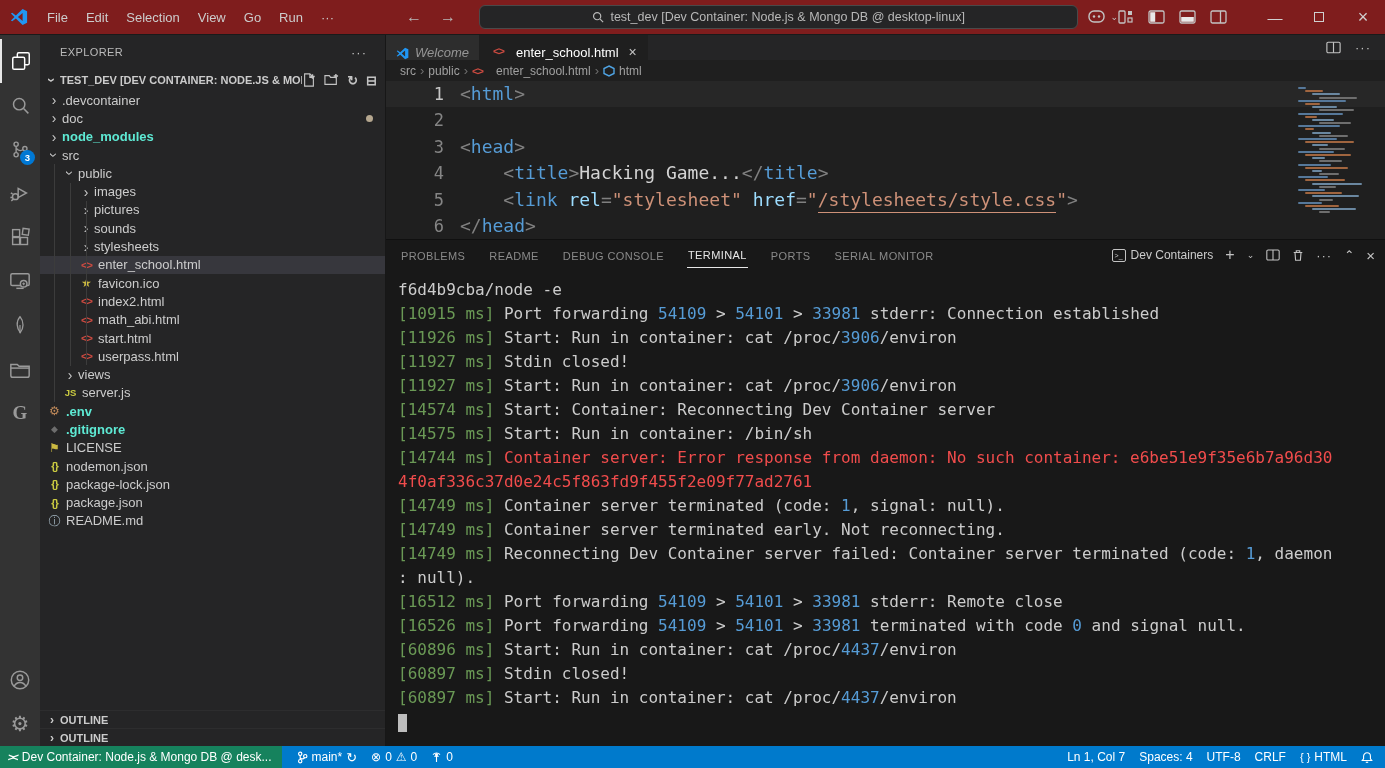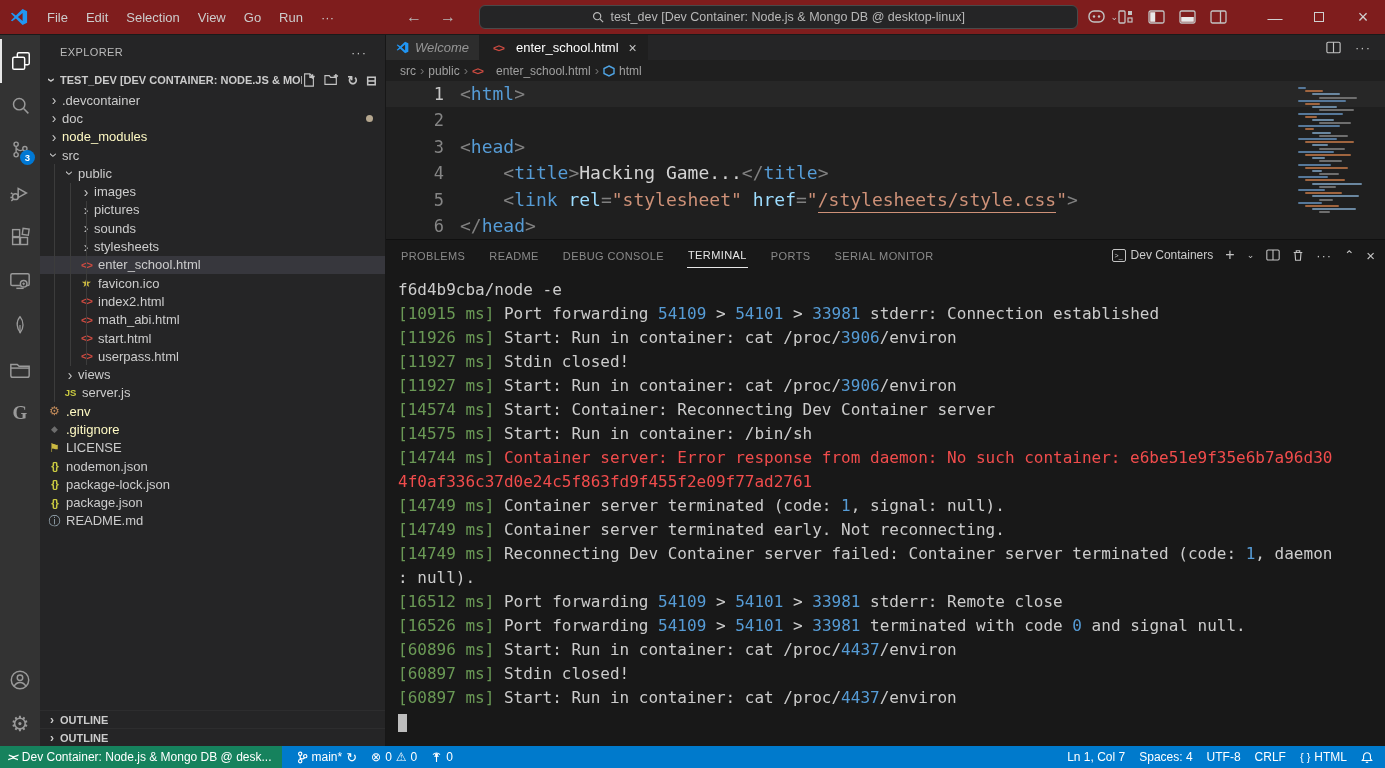--- a/index.html
+++ b/index.html
@@ -37,42 +37,42 @@
   
   .sidebar { width:345px; background:#252526; display:flex; flex-direction:column; }
   .sb-header { height:34px; display:flex; align-items:center; padding:0 18px 0 20px; font-size:11px; color:#bbbbbb; letter-spacing:.4px; }
   .sb-header .dots { margin-left:auto; color:#c3c3c3; font-size:13px; letter-spacing:1px; }
   .project-row { height:22px; display:flex; align-items:center; padding:0 8px 0 4px; font-size:11px; font-weight:bold; color:#cccccc; }
   .project-row .plabel { white-space:nowrap; overflow:hidden; flex:1; }
   .proj-icons { display:flex; gap:8px; color:#c3c3c3; align-items:center; }
   .tree { position:relative; }
   .tree-row { height:18.3px; display:flex; align-items:center; font-size:13px; color:#cccccc; cursor:pointer; position:relative; }
   .tree-row.sel { background:#37373d; }
-  .tree-row.dim .lbl { color:#fef9c3; }
+  .tree-row.dim .lbl { color:#5eead4;font-weight:bold; }
   .chev { width:16px; text-align:center; color:#cccccc; font-size:14px; display:inline-block; flex:none; line-height:16px; }
   .chev.open { transform:rotate(90deg); }
   .ficon { width:17px; flex:none; text-align:center; margin-right:3px; font-size:12px; line-height:18px; }
   .ic-html { color:#cc4b41; font-weight:bold; letter-spacing:-1px; font-size:11px; }
   .ic-star { color:#cbb941; font-size:12px; }
   .ic-js   { color:#cbcb41; font-weight:bold; font-size:9.5px; }
   .ic-gear { color:#c08a5a; font-size:12px; }
   .ic-dia  { color:#6d6d6d; font-size:9px; }
   .ic-lic  { color:#cbb941; font-size:12px; }
   .ic-json { color:#cbcb41; font-weight:bold; font-size:11px; letter-spacing:-1px; }
   .ic-info { color:#9fb0bb; font-size:12px; }
   .mod-dot { position:absolute; right:12px; top:6px; width:7px; height:7px; border-radius:50%; background:#b5a78f; }
   .guide { position:absolute; width:1px; background:#3c3c3c; }
   .sb-spacer { flex:1; }
   .sb-section { height:18px; border-top:1px solid #2d2d2e; display:flex; align-items:center; font-size:11px; font-weight:bold; color:#cccccc; padding-left:4px; }
   .sb-section .chev { font-size:12px; }
 
   
   .editor-col { flex:1; display:flex; flex-direction:column; background:#1f1f1f; border-left:1px solid #171717; min-width:0; }
   .tabbar { height:25px; background:#252526; display:flex; align-items:stretch; }
-  .tab { display:flex; align-items:center; gap:6px; padding:0 10px; font-size:13px; background:#2d2d2d; color:#969696; border-right:1px solid #1f1f1f; }
+  .tab { display:flex; align-items:flex-end; gap:6px; padding:0 10px; font-size:13px; background:#2d2d2d; color:#969696; border-right:1px solid #1f1f1f; }
   .tab.active { background:#1f1f1f; color:#ffffff; }
   .tab .close { margin-left:4px; font-size:14px; color:#c5c5c5; }
   .tab-actions { margin-left:auto; display:flex; align-items:center; gap:14px; padding-right:14px; color:#c3c3c3; }
   .breadcrumbs { height:21px; display:flex; align-items:center; padding-left:14px; font-size:12px; color:#a0a0a0; gap:4px; }
   .breadcrumbs .sep { color:#6e6e6e; font-size:13px; }
   .bc-ic { display:flex; align-items:center; }
 
   .code-wrap { height:158px; position:relative; overflow:hidden; }
   .code-line { display:flex; height:26.4px; line-height:26.4px; font-family:"DejaVu Sans Mono",monospace; font-size:18px; white-space:pre; }
   .code-line.cur { background:rgba(255,255,255,.04); }

